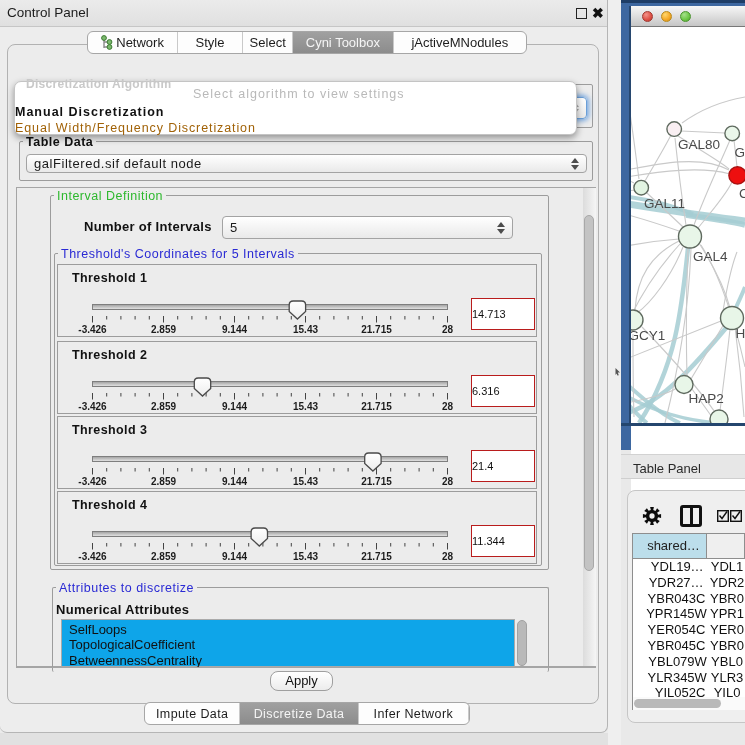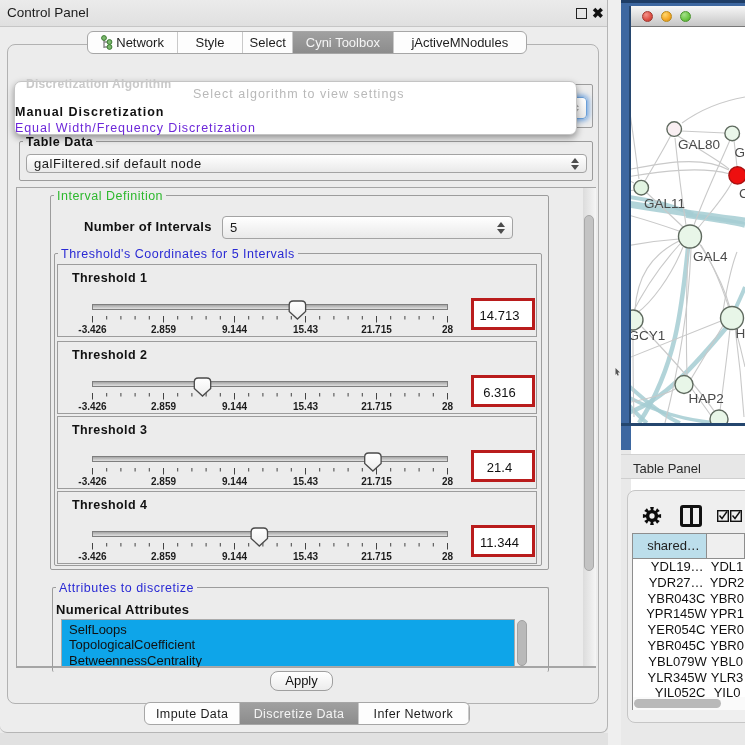--- a/index.html
+++ b/index.html
@@ -36,21 +36,21 @@
 .arr:before, .arr:after { content:""; position:absolute; left:0; border-left:4.5px solid transparent;
   border-right:4.5px solid transparent; }
 .arr:before { top:1px; border-bottom:5px solid #4c4c4c; }
 .arr:after { bottom:1px; border-top:5px solid #4c4c4c; }
 
 
 .tbox { position:absolute; left:57px; width:480px; height:73px; border:1px solid #9c9c9c; background:#ececec; }
 .tlab { position:absolute; left:14px; top:6px; font-size:12.5px; font-weight:bold; color:#111; letter-spacing:0.4px; }
 .sld { position:absolute; left:0; top:27px; }
 .vbox { position:absolute; left:413px; top:33px; width:64px; height:32px; background:#fff;
-  border:3px solid #b91c1c; font-size:13px; color:#111; text-align:center; line-height:30px; padding-right:7px; }
+  border:1px solid #b91c1c; font-size:11px; color:#111; text-align:left; line-height:30px; padding-right:7px; }
 
 
 #attrlist { position:absolute; left:61px; top:619px; width:454px; height:48px; background:#0ea5e9;
   border:1px solid #aaa; font-size:13px; color:#111; padding:2px 0 0 7px; line-height:15.3px; }
 #listsb { position:absolute; left:517px; top:620px; width:10px; height:46px; background:#b9b9b9;
   border-radius:5px; border:1px solid #a2a2a2; }
 
 #applybtn { position:absolute; left:270px; top:671px; width:63px; height:20px;
   background:linear-gradient(#ffffff,#ececec); border:1px solid #9f9f9f; border-radius:8px;
   font-size:13px; color:#111; text-align:center; line-height:18px; }
@@ -63,21 +63,21 @@
 
 #cynisb { position:absolute; left:583px; top:188px; width:13px; height:478px; background:linear-gradient(90deg,#dcdcdc,#f5f5f5); }
 #cynisb .thumb { position:absolute; left:1px; top:27px; width:10px; height:356px; background:#c3c3c3;
   border:1px solid #a8a8a8; border-radius:6px; }
 
 
 #popup { position:absolute; left:14px; top:81px; width:563px; height:54px; background:#fff;
   border:1px solid #c4c4c4; border-radius:7px; box-shadow:0 3px 7px rgba(0,0,0,0.38); }
 #popup .ph { position:absolute; left:178px; top:5px; font-size:12.5px; color:#b9b9b9; letter-spacing:1.0px; }
 #popup .it1 { position:absolute; left:0px; top:23px; font-size:12.5px; font-weight:bold; color:#111; letter-spacing:1.0px; }
-#popup .it2 { position:absolute; left:0px; top:39px; font-size:12.5px; color:#6d28d9; letter-spacing:0.9px; }
+#popup .it2 { position:absolute; left:0px; top:39px; font-size:12.5px; color:#a16207; letter-spacing:0.9px; }
 #dalab { position:absolute; left:26px; top:77px; font-size:12px; font-weight:bold; color:#c9c9c9; letter-spacing:0.3px; }
 
 
 #netwin { position:absolute; left:621px; top:0; width:124px; height:450px; background:#3d67a0; }
 #netwin .topline { position:absolute; left:0; top:0; width:100%; height:3px; background:#1e3d66; }
 #nettitle { position:absolute; left:10px; top:6px; width:114px; height:21px;
   background:linear-gradient(#f7f7f7,#c6c6c6); border-bottom:1px solid #787878; }
 .light { position:absolute; top:5px; width:11px; height:11px; border-radius:50%; }
 #netcanvas { position:absolute; left:10px; top:27px; width:114px; height:511px; background:#fff; overflow:hidden; }
 #netwin .botline { position:absolute; left:0; top:423px; width:100%; height:2.5px; background:#24466e; }

